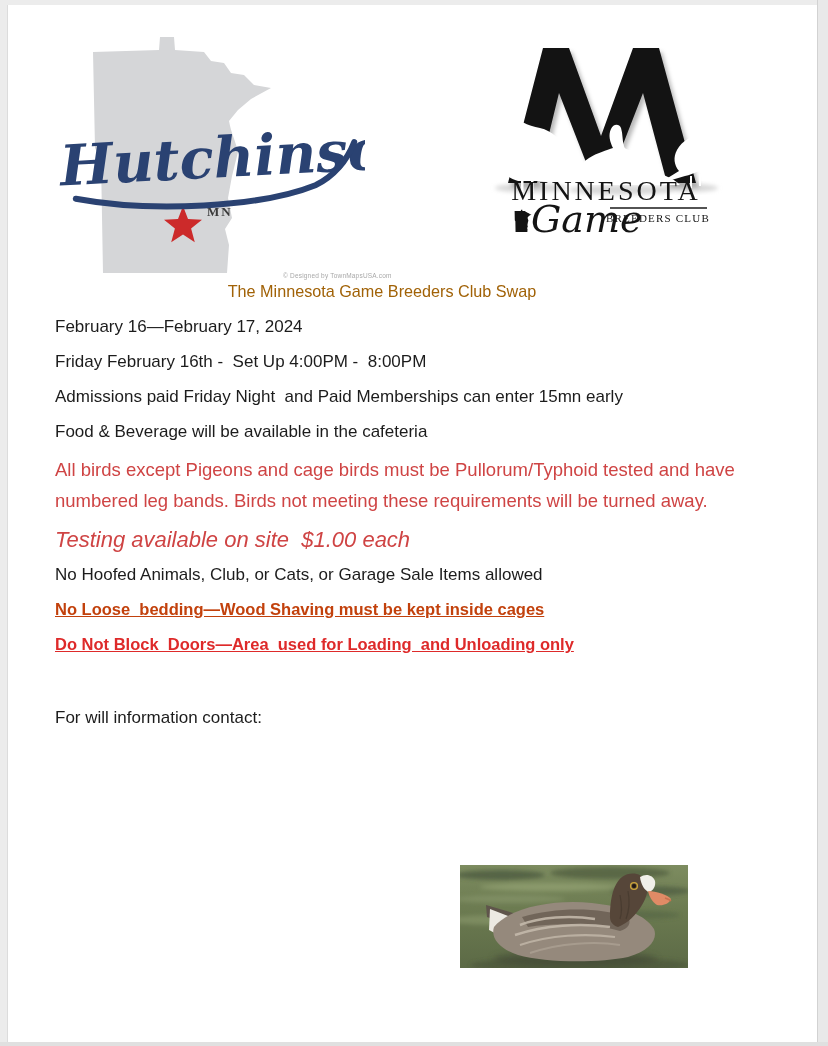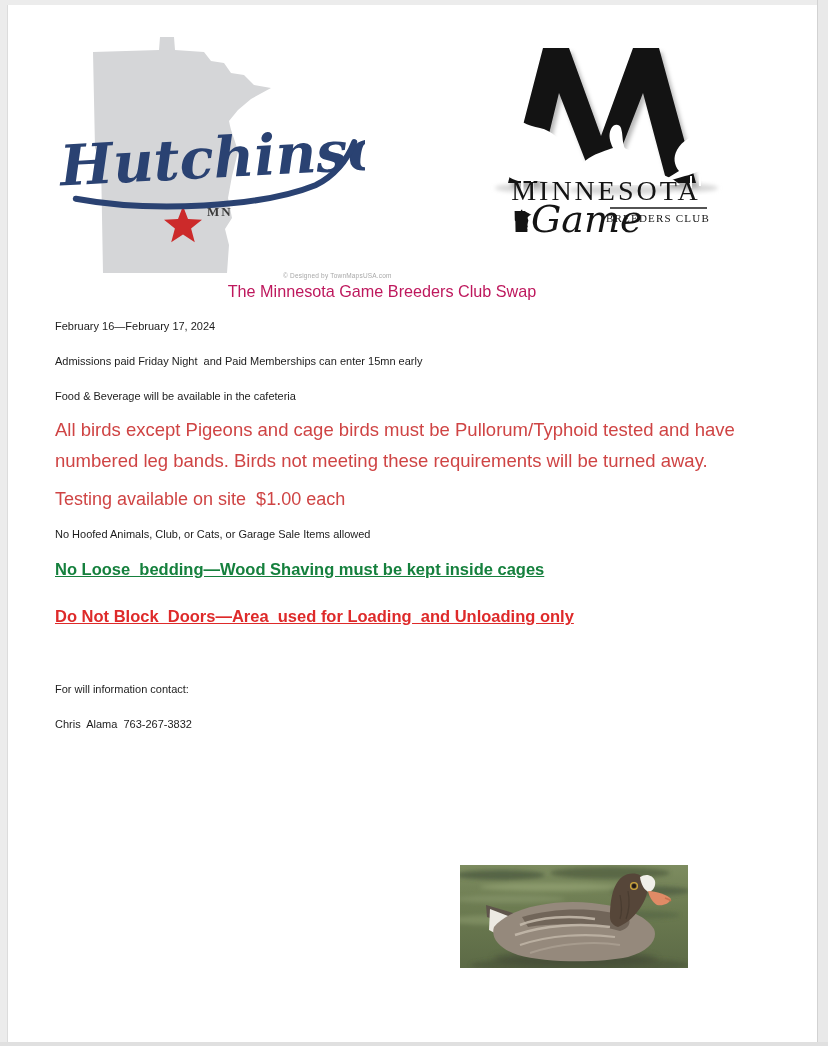--- a/index.html
+++ b/index.html
@@ -16,27 +16,27 @@
   .edge-bottom{ left:0; top:1042px; width:828px; height:4px; background:#e0e0e0; }
 
   
   .logo-left  { position:absolute; left:55px; top:30px; width:310px; height:250px; }
   .logo-right { position:absolute; left:483px; top:38px; width:250px; height:205px; }
   .m-mono { filter:drop-shadow(3px 4px 2px rgba(0,0,0,0.28)); }
   .script-font { font-family:"DejaVu Serif", serif; font-style:italic; }
 
   
   .watermark { position:absolute; left:283px; top:272px; font-size:6.5px; color:#a8a8a8; letter-spacing:0.2px; white-space:pre; }
-  .title { position:absolute; left:0; top:282px; width:764px; text-align:center; font-size:16.2px; color:#be185d; white-space:pre-wrap; }
+  .title { position:absolute; left:0; top:282px; width:764px; text-align:center; font-size:16.2px; color:#a16207; white-space:pre-wrap; }
 
   
   .body-flow { position:absolute; left:55px; top:309px; width:737px; }
-  .row  { height:35px; line-height:35px; font-size:11px; white-space:pre-wrap; color:#1c1c1c; }
-  .red-para { font-size:18.5px; line-height:31px; white-space:pre-wrap; }
-  .red-line { margin-top:6px; height:35px; line-height:35px; font-size:18px; white-space:pre-wrap; }
+  .row  { height:35px; line-height:35px; font-size:17px; white-space:pre-wrap; color:#1c1c1c; }
+  .red-para { margin-top:5px; font-size:18.5px; line-height:31px; white-space:pre-wrap; }
+  .red-line { margin-top:6px; height:35px; line-height:35px; font-size:22px; white-space:pre-wrap;font-style:italic; }
   .bold-red { font-weight:bold; text-decoration:underline; font-size:16.5px; }
   .contact-head { margin-top:38px; }
 
   
   .goose-photo { position:absolute; left:460px; top:865px; width:228px; height:103px; }
 </style>
 </head>
 <body>
 
 <div class="page">
@@ -92,33 +92,33 @@
     <path transform="translate(28,171) scale(0.095)" d="M 38,22 L 104,20 L 105,7 L 119,7 L 120,20 L 149,22 L 156,31 L 169,33 L 176,43 L 189,45 L 199,55 L 216,58 L 196,69 L 183,80 L 174,91 C 176,103 181,112 183,122 L 177,146 L 173,168 L 177,188 L 170,199 L 174,215 L 172,243 L 48,243 L 46,130 L 40,118 Z" fill="#141414"></path>
     <text x="48" y="194" class="script-font" font-size="38" fill="#141414">Game</text>
     <text x="175" y="184" text-anchor="middle" font-family="Liberation Serif, serif" font-size="11" letter-spacing="1.2" fill="#141414">BREEDERS CLUB</text>
   </svg>
 
   <div class="watermark">© Designed by TownMapsUSA.com</div>
   <div class="title">The Minnesota Game Breeders Club Swap</div>
 
   <div class="body-flow">
     <div class="row">February 16—February 17, 2024</div>
+    <div class="row">Friday February 16th -  Set Up 4:00PM -  8:00PM</div>
     <div class="row">Admissions paid Friday Night  and Paid Memberships can enter 15mn early</div>
     <div class="row">Food &amp; Beverage will be available in the cafeteria</div>
 
     <div class="red-para" style="color:#cf4444;">All birds except Pigeons and cage birds must be Pullorum/Typhoid tested and have numbered leg bands. Birds not meeting these requirements will be turned away.</div>
     <div class="red-line" style="color:#cf4444;">Testing available on site  $1.00 each</div>
 
     <div class="row">No Hoofed Animals, Club, or Cats, or Garage Sale Items allowed</div>
 
-    <div class="row bold-red" style="color:#15803d;">No Loose  bedding—Wood Shaving must be kept inside cages</div>
-    <div class="row bold-red" style="color:#de2a2a;margin-top:12px;">Do Not Block  Doors—Area  used for Loading  and Unloading only</div>
+    <div class="row bold-red" style="color:#c2410c;">No Loose  bedding—Wood Shaving must be kept inside cages</div>
+    <div class="row bold-red" style="color:#de2a2a;">Do Not Block  Doors—Area  used for Loading  and Unloading only</div>
 
     <div class="row contact-head">For will information contact:</div>
-    <div class="row">Chris  Alama  763-267-3832</div>
   </div>
 
   <svg class="goose-photo" viewBox="0 0 228 103" preserveAspectRatio="none">
     <defs>
       <linearGradient id="water" x1="0" y1="0" x2="0" y2="1">
         <stop offset="0" stop-color="#7d8c60"></stop>
         <stop offset="0.45" stop-color="#6b7a50"></stop>
         <stop offset="1" stop-color="#5c6a46"></stop>
       </linearGradient>
       <filter id="blur2" x="-40%" y="-40%" width="180%" height="180%">

